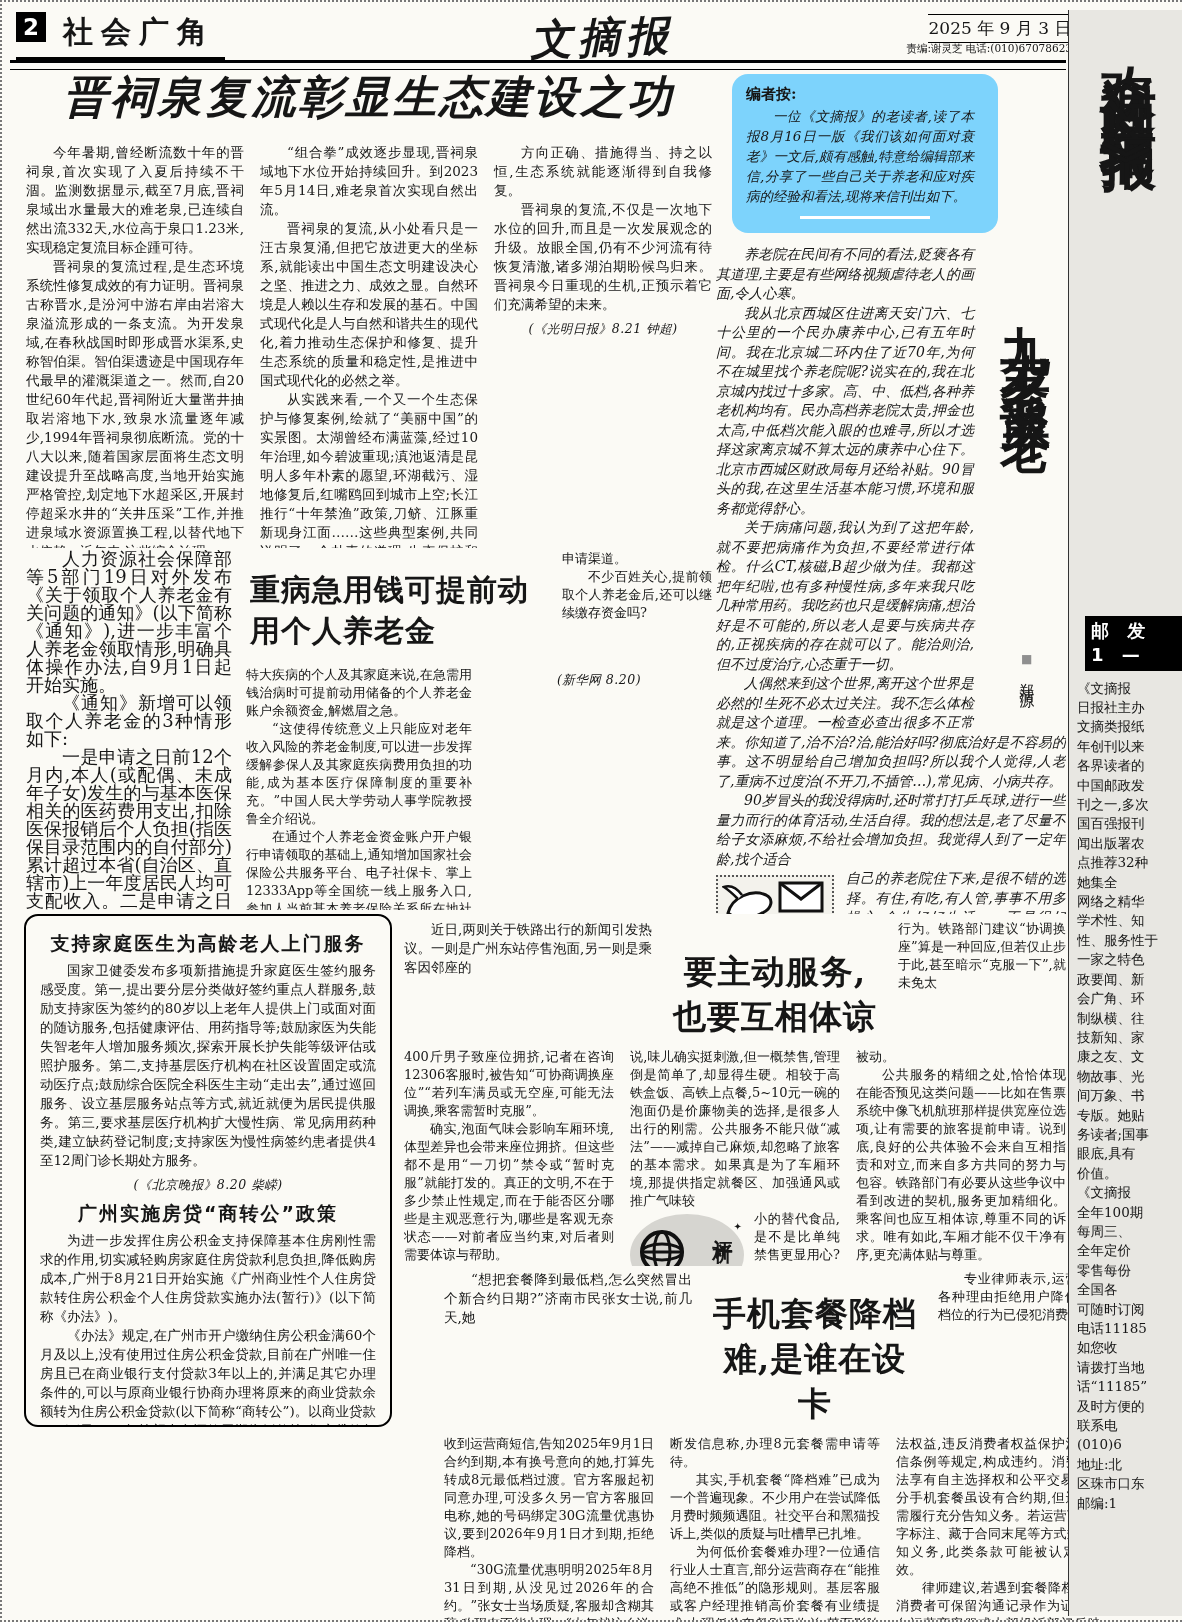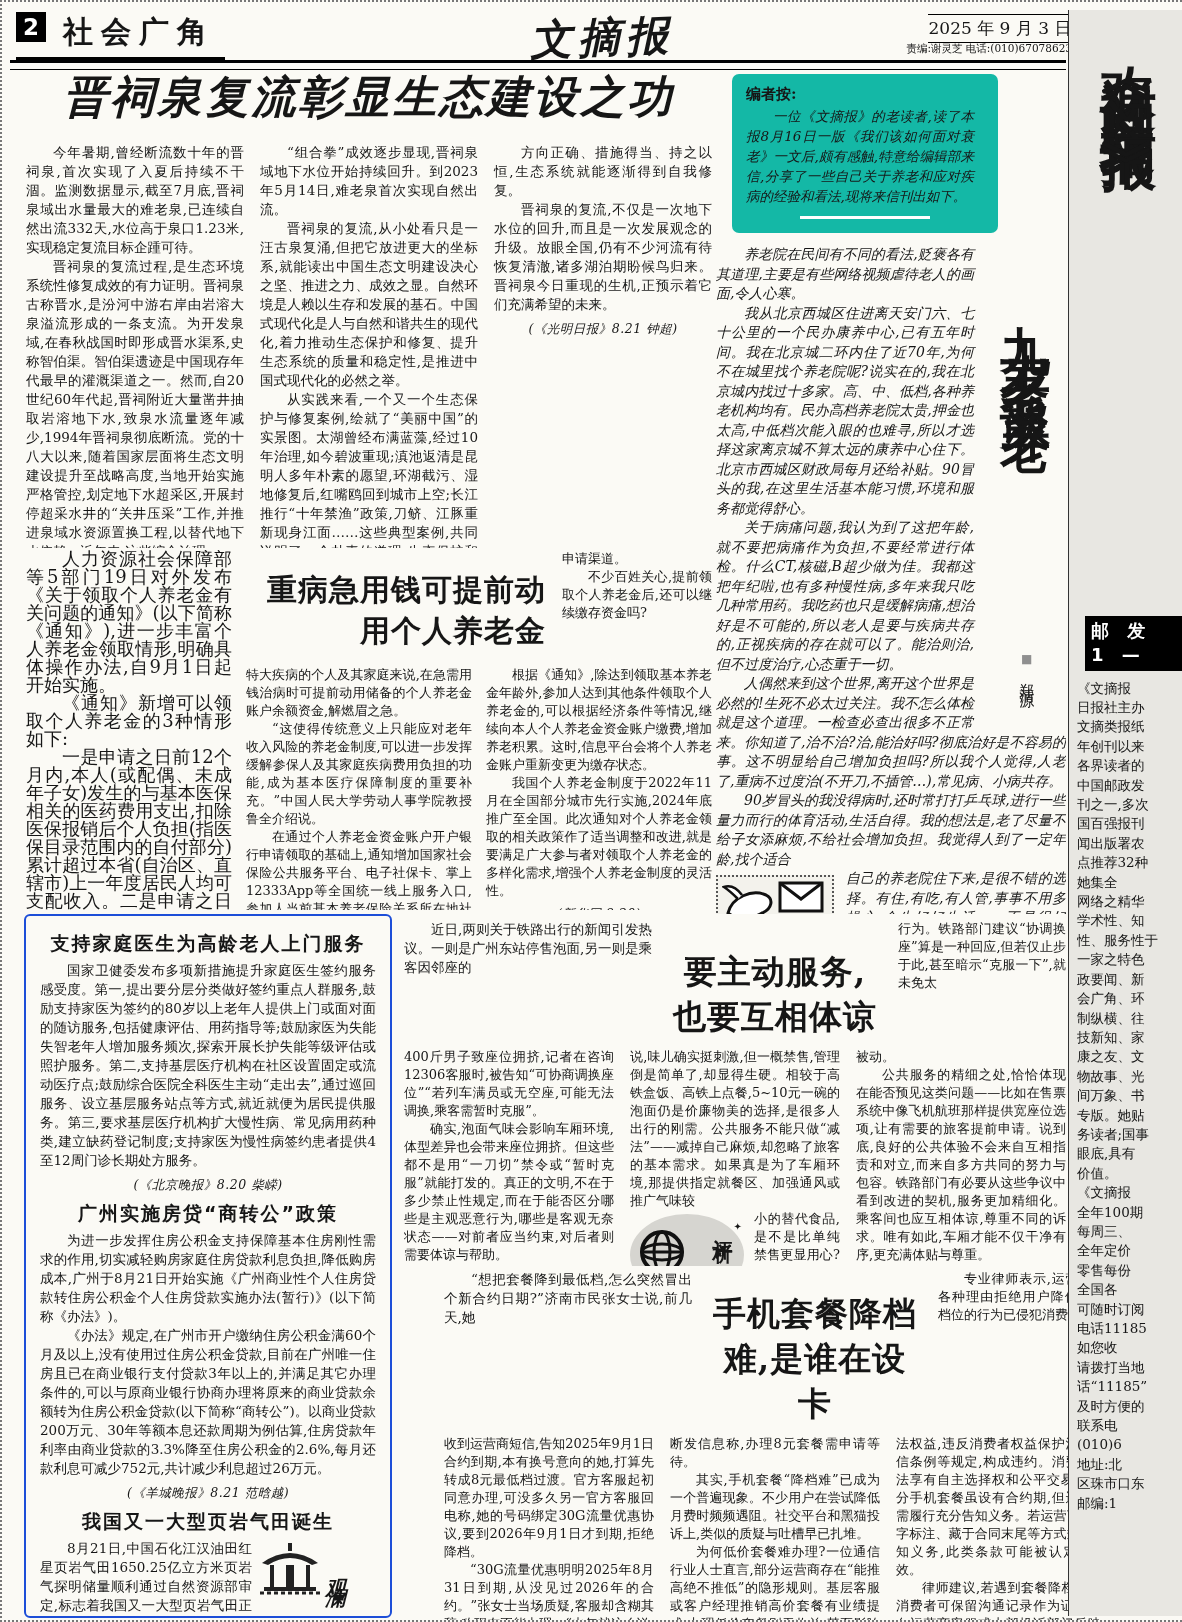--- a/index.html
+++ b/index.html
@@ -33,41 +33,41 @@
   #jinci{left:24px;top:66px;width:686px;height:480px;}
   #jinci h1{font-size:44px;text-align:center;letter-spacing:3px;margin:0 0 16px;font-style:italic;}
   #jinci .col{font-size:13.5px;line-height:19px;}
 
   
   #ninety{left:714px;top:64px;width:350px;height:848px;font-size:14px;line-height:19.5px;}
   .v-wrap{float:right;width:80px;height:648px;margin:6px 0 6px 12px;text-align:center;}
   .v-title{writing-mode:vertical-rl;font-size:50px;font-weight:900;letter-spacing:14px;height:540px;margin:0 auto;}
   .v-author{writing-mode:vertical-rl;font-size:15px;letter-spacing:5px;margin:14px auto 0;height:86px;}
   .v-author .sq{color:#8f8f8f;font-size:12px;}
-  .ed-note{margin:8px 2px 12px 16px;width:238px;background:#14b8a6;border-radius:7px;
+  .ed-note{margin:8px 2px 12px 16px;width:238px;background:#7dd3fc;border-radius:16px;
            padding:10px 14px 14px;font-size:13.5px;line-height:20px;font-style:italic;}
   .ed-note .lbl{font-weight:700;font-style:normal;font-size:15px;text-indent:0;margin-bottom:2px;}
   .ed-rule{height:3px;background:#fff;width:55%;margin:10px auto 0;}
   #ninety .body p{font-style:italic;}
 
   .biandu{float:left;width:118px;margin:6px 12px 2px 0;text-align:center;}
   .biandu .pic{border:2px dotted #555;padding:2px;background:#f3f2ec;height:58px;}
 
   
   #pension{left:24px;top:548px;width:686px;height:360px;display:flex;gap:14px;}
   .p-col1{width:206px;flex:none;font-size:18px;line-height:18px;}
   .p-right{flex:1;min-width:0;}
   .p-top{display:flex;gap:12px;}
-  #pension h2{flex:1;font-size:30px;letter-spacing:1px;text-align:right;padding:20px 4px 8px;}
+  #pension h2{flex:1;font-size:30px;letter-spacing:1px;text-align:left;padding:20px 4px 8px;}
   .p-c3s{width:150px;flex:none;font-size:13px;line-height:18px;}
   .p-cols{display:flex;gap:14px;margin-top:6px;}
   .p-cols .col{font-size:13px;line-height:18px;}
 
   
-  #leftbox{left:22px;top:912px;width:368px;height:704px;border:2px solid #1d4ed8;border-radius:6px;
+  #leftbox{left:22px;top:912px;width:368px;height:513px;border:2px solid #000000;border-radius:14px;
            padding:8px 14px;font-size:13.5px;line-height:19px;}
   #leftbox h3{font-family:"DejaVu Sans","Liberation Sans",sans-serif;font-size:19px;text-align:center;
               letter-spacing:2px;margin:10px 0 8px;}
   .guanlan{float:right;width:118px;margin:2px 0 0 6px;display:flex;align-items:center;gap:4px;}
   .guanlan .txt{writing-mode:vertical-rl;font-size:20px;font-weight:700;font-style:italic;letter-spacing:8px;}
 
   
   #service{left:402px;top:918px;width:662px;height:346px;}
   #phone{left:402px;top:1268px;width:662px;height:352px;margin-left:40px;}
   .row1{display:flex;gap:16px;}
@@ -182,24 +182,20 @@
       </div>
       <div class="p-cols">
         <div class="col">
           <p class="noindent">特大疾病的个人及其家庭来说,在急需用钱治病时可提前动用储备的个人养老金账户余额资金,解燃眉之急。</p>
           <div>
               <p>“这使得传统意义上只能应对老年收入风险的养老金制度,可以进一步发挥缓解参保人及其家庭疾病费用负担的功能,成为基本医疗保障制度的重要补充。”中国人民大学劳动人事学院教授鲁全介绍说。</p>
               <p>在通过个人养老金资金账户开户银行申请领取的基础上,通知增加国家社会保险公共服务平台、电子社保卡、掌上12333App等全国统一线上服务入口,参加人当前基本养老保险关系所在地社会保险经办机构2类</p>
             </div>
         </div>
         <div class="col">
-          <div>
-              <p>根据《通知》,除达到领取基本养老金年龄外,参加人达到其他条件领取个人养老金的,可以根据经济条件等情况,继续向本人个人养老金资金账户缴费,增加养老积累。这时,信息平台会将个人养老金账户重新变更为缴存状态。</p>
-              <p>我国个人养老金制度于2022年11月在全国部分城市先行实施,2024年底推广至全国。此次通知对个人养老金领取的相关政策作了适当调整和改进,就是要满足广大参与者对领取个人养老金的多样化需求,增强个人养老金制度的灵活性。</p>
-            </div>
           <div class="cite">(新华网 8.20)</div>
         </div>
       </div>
     </div>
   </section>
 
   <section class="sec" id="leftbox">
     <div>
       <h3>支持家庭医生为高龄老人上门服务</h3>
       <div>

